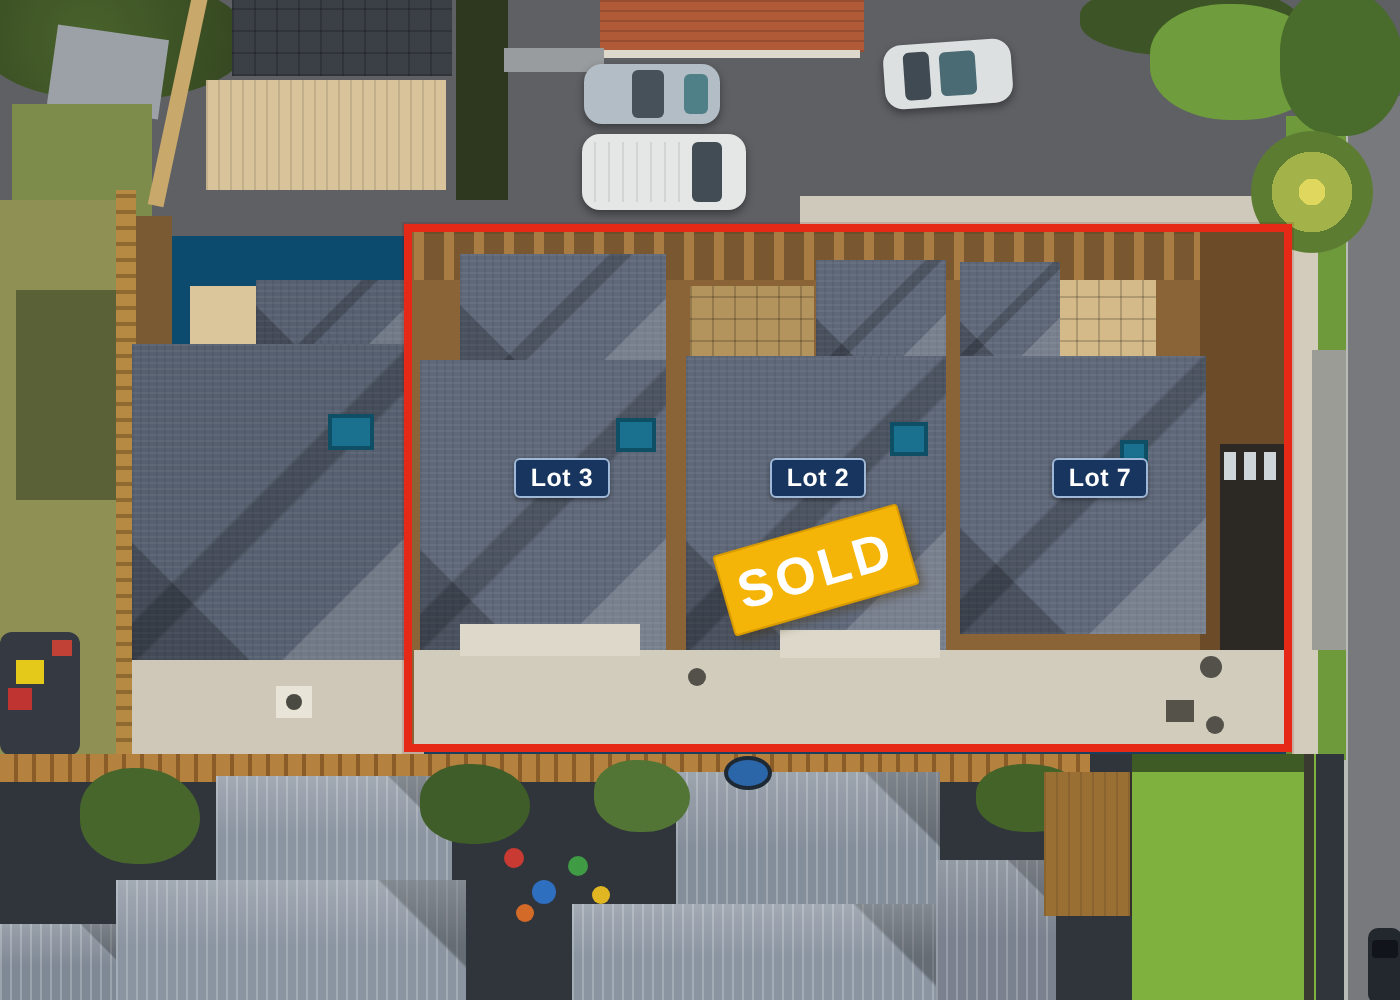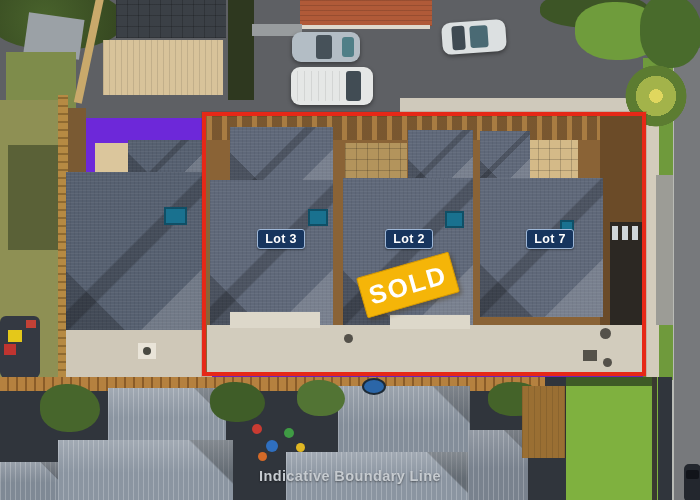--- a/index.html
+++ b/index.html
@@ -1,19 +1,19 @@
 <!DOCTYPE html>
 <html><head>
 <meta charset="utf-8">
 <style>
   html,body{margin:0;padding:0;background:#111;}
   #stage{
     position:relative;width:700px;height:500px;overflow:hidden;
     font-family:"Liberation Sans", sans-serif;
-    background:#6d28d9;
+    background:#0c4a6e;
   }
   .ab{position:absolute;}
   
   .shingle{
     background-image:
       repeating-linear-gradient(0deg, rgba(255,255,255,.05) 0 1px, transparent 1px 3px),
       repeating-linear-gradient(90deg, rgba(0,0,0,.06) 0 1px, transparent 1px 4px);
   }
   .facet{position:absolute;inset:0;pointer-events:none;
     background:
@@ -224,14 +224,13 @@
   </div>
 
   <div id="boundary" class="ab"></div>
 
   <div class="ab lot-label" style="left:257px;top:229px;">Lot 3</div>
   <div class="ab lot-label" style="left:385px;top:229px;">Lot 2</div>
   <div class="ab lot-label" style="left:526px;top:229px;">Lot 7</div>
 
   <div id="sold" class="ab">SOLD</div>
 
-  <div id="caption" class="ab">Indicative Boundary Line</div>
 </div>
 
 </body></html>

